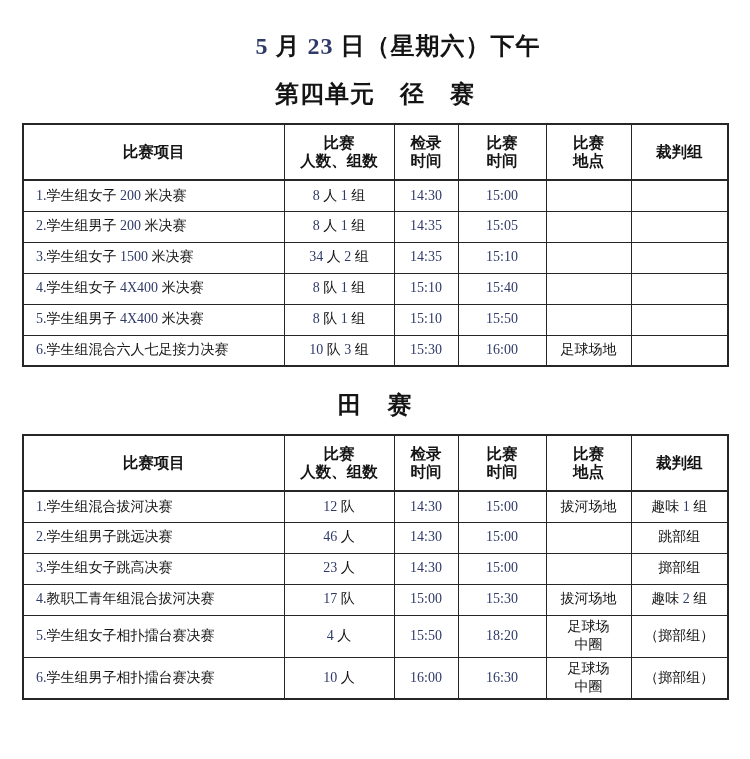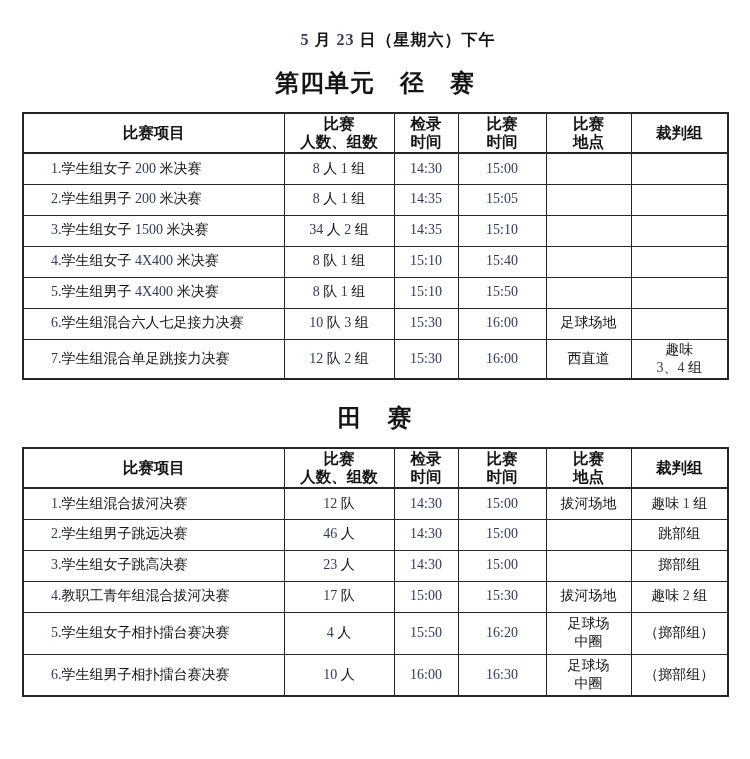--- a/index.html
+++ b/index.html
@@ -10,21 +10,21 @@
   html,body{margin:0;padding:0;}
   body{
     width:750px;height:759px;background:#ffffff;
     font-family:"Liberation Serif","DejaVu Serif",serif;
     color:var(--text-color);
   }
   .page{width:750px;height:759px;overflow:hidden;}
   .doc-title{
     margin:30px 0 0 0;
     text-align:center;
-    font-size:16px;font-weight:bold;
+    font-size:24px;font-weight:bold;
     letter-spacing:1px;
     padding-left:46px;
   }
   .section-title{
     margin:16px 0 0 0;
     text-align:center;
     font-size:24px;font-weight:bold;
     letter-spacing:1px;
   }
   .section-title.field{margin-top:22px;}
@@ -36,34 +36,34 @@
     border:2px solid var(--border-color);
   }
   table.sched th, table.sched td{
     border:1px solid var(--border-color);
     vertical-align:middle;
     text-align:center;
     white-space:pre-line;
     padding:1px 2px;
     overflow:hidden;
   }
-  table.sched thead tr{height:40px;}
+  table.sched thead tr{height:56px;}
   table.sched thead th{
     font-size:15.5px;font-weight:bold;line-height:1.15;
     border-bottom:2px solid var(--border-color);
   }
   table.sched tbody tr{height:31px;}
   table.sched tbody tr.r-tall{height:40px;}
   table.sched tbody tr.r-tall2{height:42px;}
   table.sched tbody td{
     font-size:14px;line-height:1.3;
   }
   table.sched td.c0{
     text-align:left;
-    padding-left:27px;
+    padding-left:12px;
   }
   .num{color:var(--digit-color);}
 </style>
 </head>
 <body>
 
 <div class="page">
 
   <h1 class="doc-title"><span class="num">5</span> 月 <span class="num">23</span> 日（星期六）下午</h1>
 
@@ -134,29 +134,20 @@
         <td></td>
       </tr>
       <tr>
         <td class="c0"><span class="num">6.</span>学生组混合六人七足接力决赛</td>
         <td><span class="num">10</span> 队 <span class="num">3</span> 组</td>
         <td><span class="num">15:30</span></td>
         <td><span class="num">16:00</span></td>
         <td>足球场地</td>
         <td></td>
       </tr>
-      <tr class="r-tall">
-        <td class="c0"><span class="num">7.</span>学生组混合单足跳接力决赛</td>
-        <td><span class="num">12</span> 队 <span class="num">2</span> 组</td>
-        <td><span class="num">15:30</span></td>
-        <td><span class="num">16:00</span></td>
-        <td>西直道</td>
-        <td>趣味
-<span class="num">3</span>、<span class="num">4</span> 组</td>
-      </tr>
     </tbody>
   </table>
 
   <h2 class="section-title field">田　赛</h2>
 
   <table class="sched">
     <colgroup>
       <col style="width:261px">
         <col style="width:110px">
         <col style="width:64px">
@@ -208,21 +199,21 @@
         <td><span class="num">17</span> 队</td>
         <td><span class="num">15:00</span></td>
         <td><span class="num">15:30</span></td>
         <td>拔河场地</td>
         <td>趣味 <span class="num">2</span> 组</td>
       </tr>
       <tr class="r-tall2">
         <td class="c0"><span class="num">5.</span>学生组女子相扑擂台赛决赛</td>
         <td><span class="num">4</span> 人</td>
         <td><span class="num">15:50</span></td>
-        <td><span class="num">16:20</span></td>
+        <td><span class="num">18:20</span></td>
         <td>足球场
 中圈</td>
         <td>（掷部组）</td>
       </tr>
       <tr class="r-tall2">
         <td class="c0"><span class="num">6.</span>学生组男子相扑擂台赛决赛</td>
         <td><span class="num">10</span> 人</td>
         <td><span class="num">16:00</span></td>
         <td><span class="num">16:30</span></td>
         <td>足球场

